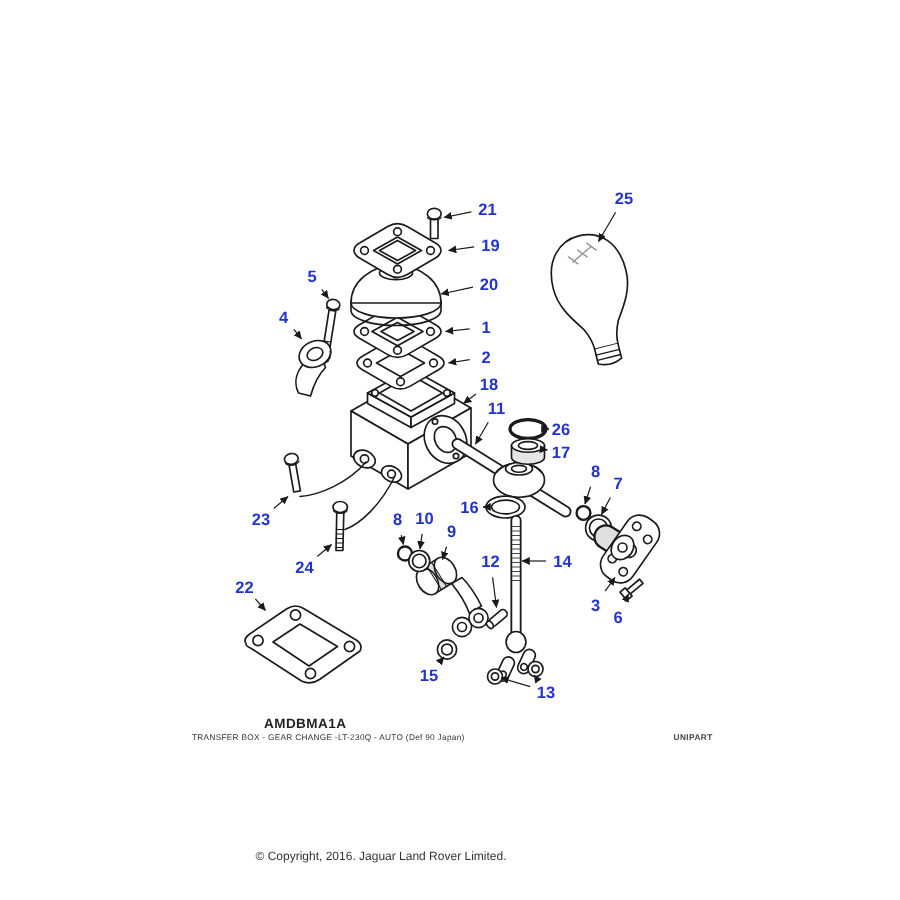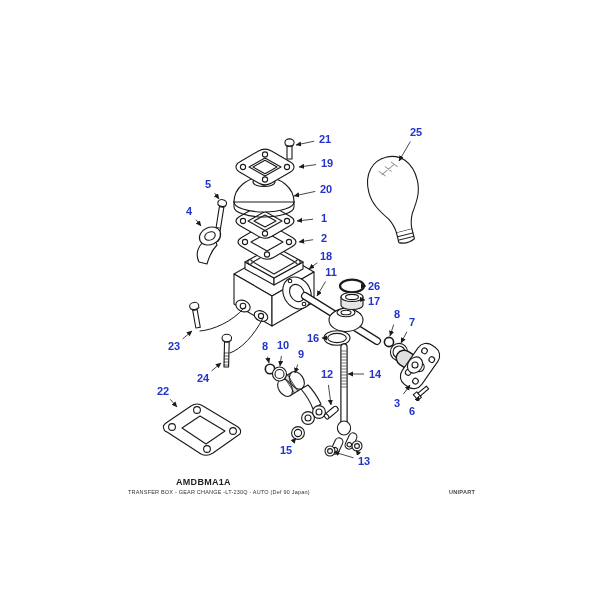--- a/index.html
+++ b/index.html
@@ -319,14 +319,15 @@
         <text x="397" y="407">3</text>
         <text x="412" y="415">6</text>
         <text x="286" y="454">15</text>
         <text x="364" y="465">13</text>
       </g>
 </svg>
 
 <div class="plate-code">AMDBMA1A</div>
 <div class="plate-desc">TRANSFER BOX -  GEAR CHANGE -LT-230Q - AUTO (Def 90 Japan)</div>
 <div class="plate-brand">UNIPART</div>
+<div class="copyright">© Copyright, 2016. Jaguar Land Rover Limited.</div>
 
 </div>
 
 </body></html>

